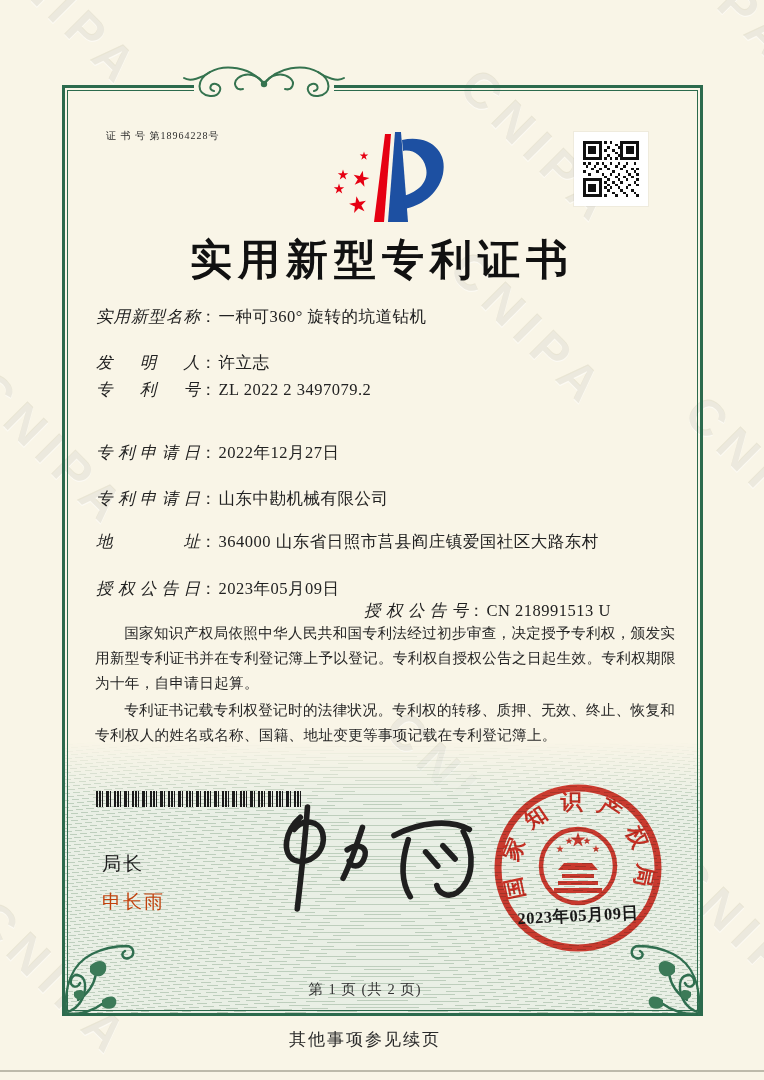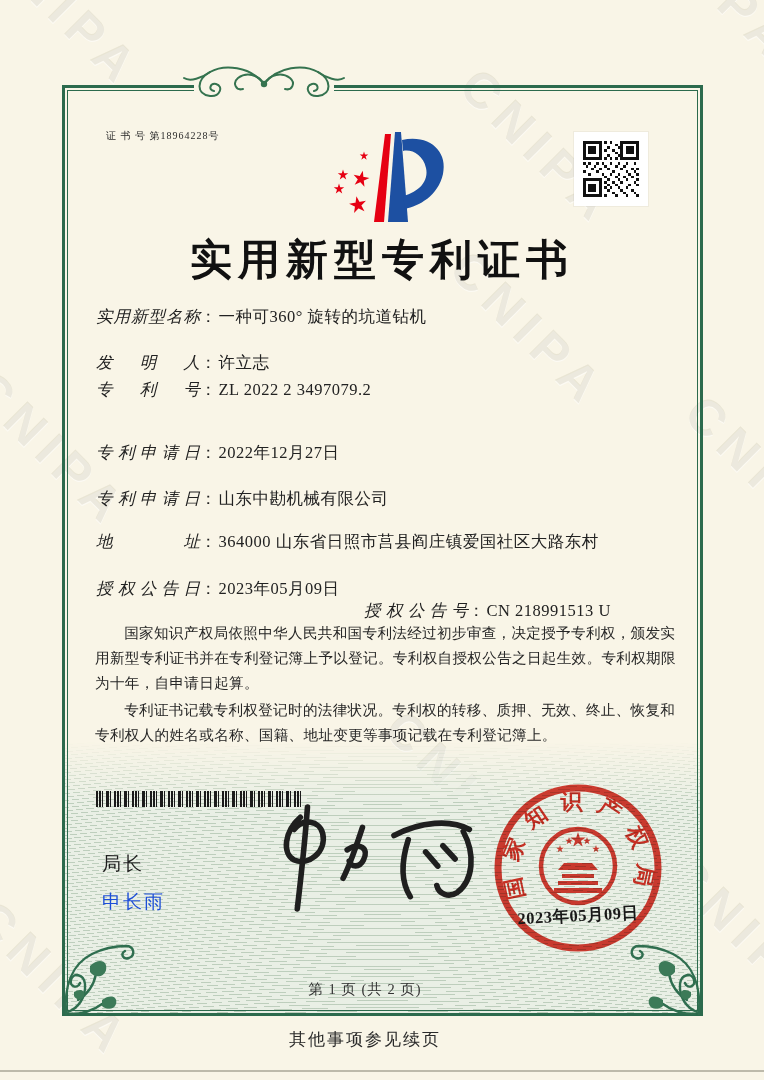--- a/index.html
+++ b/index.html
@@ -55,21 +55,21 @@
      -webkit-mask-image:linear-gradient(to bottom,transparent 0,#000 60px);
      mask-image:linear-gradient(to bottom,transparent 0,#000 60px);}
   .barcode{position:absolute;left:96px;top:791px;width:205px;height:16px;
      background:repeating-linear-gradient(90deg,
         #1b1b1b 0 2px,transparent 2px 3px,#1b1b1b 3px 5px,transparent 5px 6px,
         #1b1b1b 6px 7px,transparent 7px 10px,#1b1b1b 10px 13px,transparent 13px 14px,
         #1b1b1b 14px 15px,transparent 15px 18px);}
   .signer-title{position:absolute;left:102px;top:851px;font-family:Liberation Serif, serif;
      font-size:19px;letter-spacing:2px;color:#1d1d1d;}
   .signer-name{position:absolute;left:102px;top:889px;font-family:"Liberation Sans",sans-serif;
-     font-size:19px;letter-spacing:2px;color:#1d4ed8;}
+     font-size:19px;letter-spacing:2px;color:#c2410c;}
   .signature{position:absolute;left:238px;top:803px;width:255px;height:112px;}
 
   
   .seal{position:absolute;left:492px;top:782px;width:172px;height:172px;
         mix-blend-mode:multiply;opacity:0.95;}
   .seal-date{position:absolute;left:494px;top:905px;width:168px;text-align:center;
      font-size:16.5px;font-weight:bold;color:#191919;transform:rotate(-3deg);
      letter-spacing:0.5px;}
 
   

